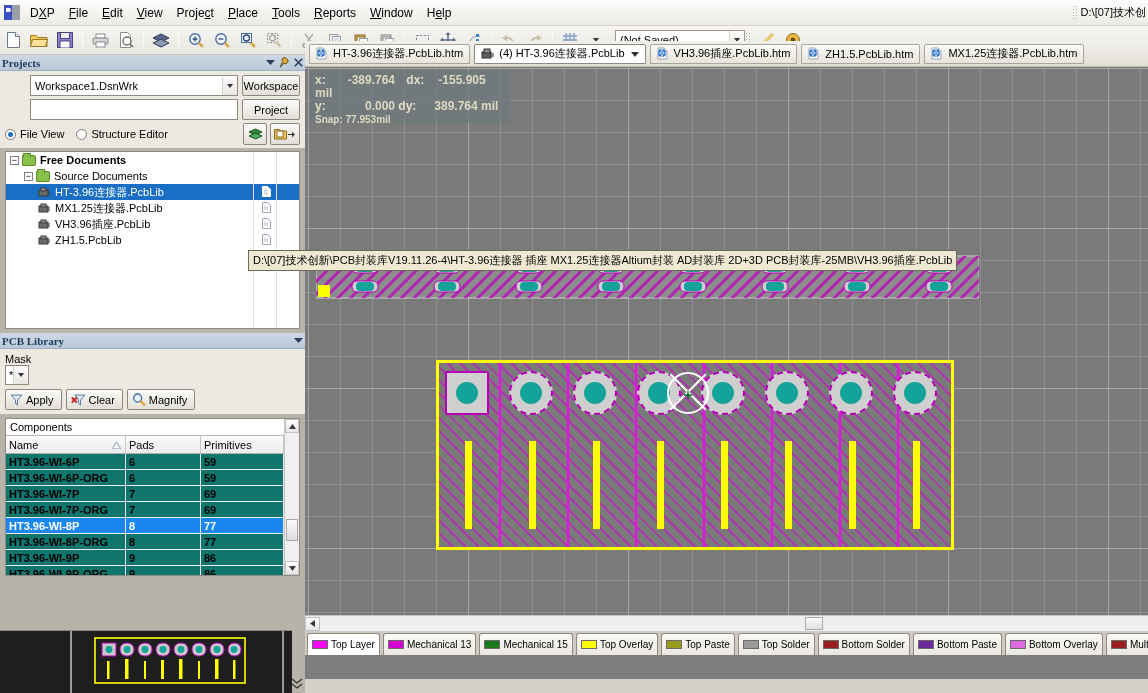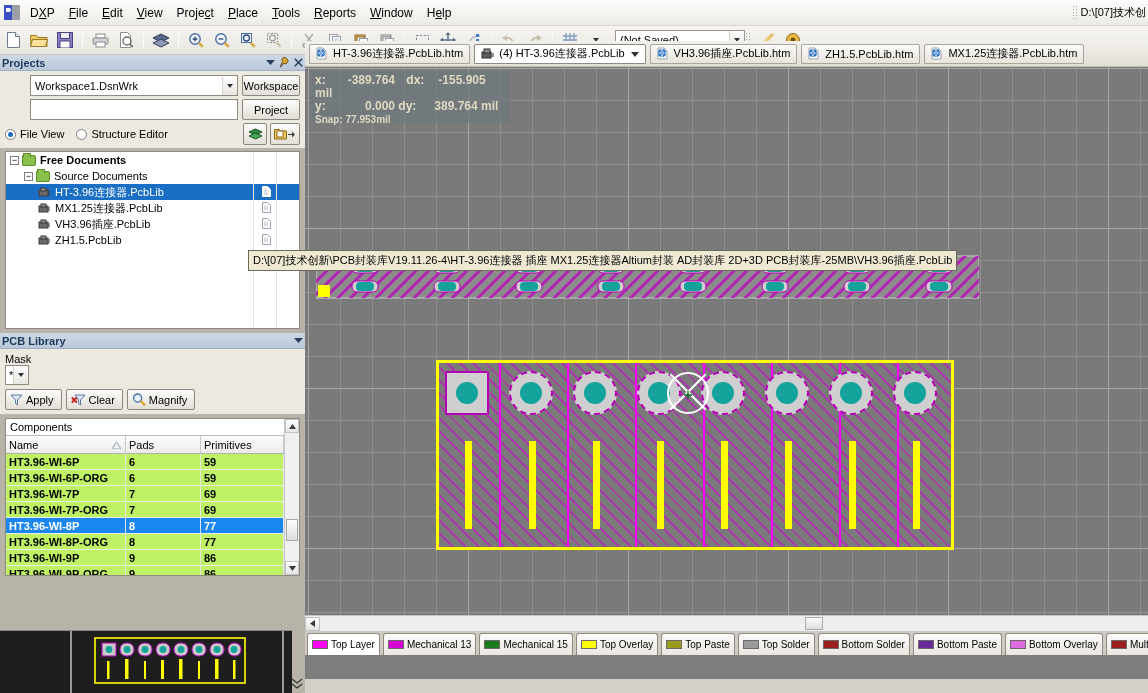--- a/index.html
+++ b/index.html
@@ -87,21 +87,21 @@
   .leftcol {
     position:absolute; left:0; top:55px; width:305px; height:638px;
     background:#b7b3a8;
   }
   .panel-title {
     height: 16px; display:flex; align-items:center;
     background: linear-gradient(#cfd9e5,#b9c7d8);
     font-weight: bold; font-size: 11px; color:#1b3a5c;
     padding-left: 2px; border-bottom: 1px solid #9fb0c4;
   }
-  .panel-title .tt { flex:1; }
+  .panel-title .tt { flex:1;font-family:Liberation Serif, serif; }
   .ptbtn { width:14px;height:14px;display:flex;align-items:center;justify-content:center;cursor:default; }
 
   .projbody {
     background: #ece9e1; padding: 4px 5px 3px 5px;
   }
   .row { display:flex; align-items:flex-end; margin-bottom:3px;padding-left:25px; }
   .wsbox {
     flex:1; height:21px; border:1px solid #8f8b81; background:#fff;
     display:flex; align-items:center; font-size:11px;
   }
@@ -185,21 +185,21 @@
     width:12px;height:12px;border:1px solid #7b7b7b;background:#fff;
     margin-right:3px;position:relative;flex:none;
   }
   .chk.on:after{
     content:"";position:absolute;left:2px;top:1px;width:4px;height:7px;
     border:solid #11398f;border-width:0 2px 2px 0;transform:rotate(42deg);
   }
   .chklbl{font-size:11px;margin-right:9px;display:flex;align-items:center;}
 
   .comp-wrap{
-    margin:4px 5px 0 5px;border:1px solid #8f8b81;background:#bef264;
+    margin:4px 5px 0 5px;border:1px solid #8f8b81;background:#0f766e;
     height:158px;position:relative;overflow:hidden;display:flex;
   }
   .comp-table{flex:1;}
   .comp-caption{
     height:17px;border-bottom:1px solid #b9b9b9;display:flex;align-items:center;
     padding-left:4px;font-size:11px;background:#fff;
   }
   .comp-head{display:flex;height:18px;border-bottom:1px solid #b0b0b0;}
   .ch{
     border-right:1px solid #c8c8c8;

